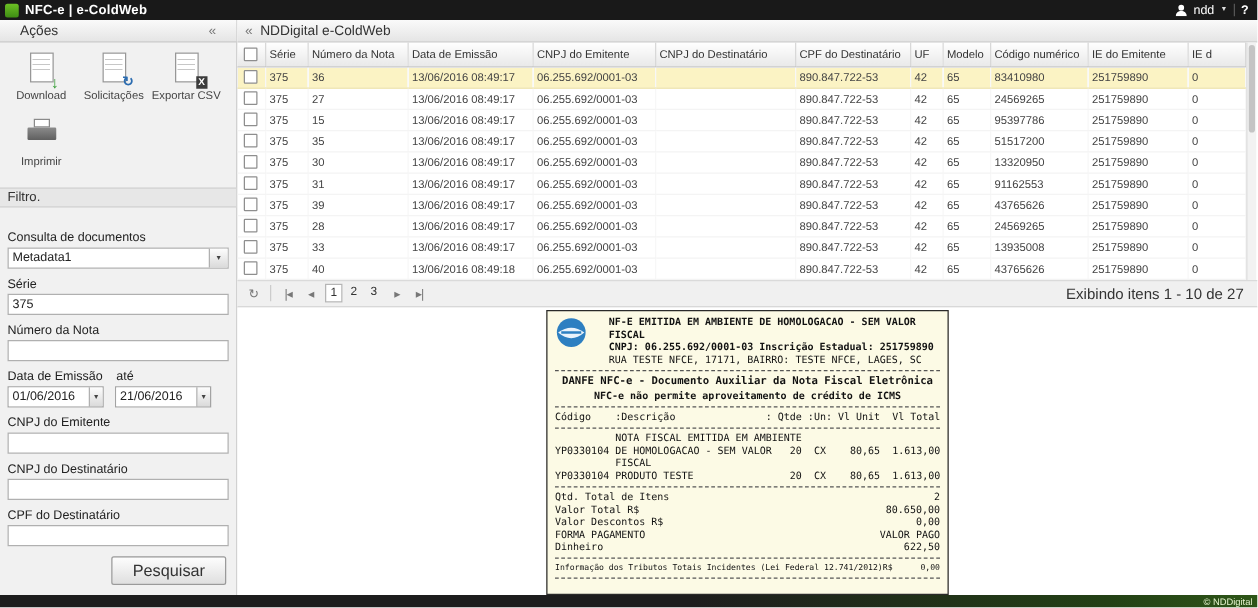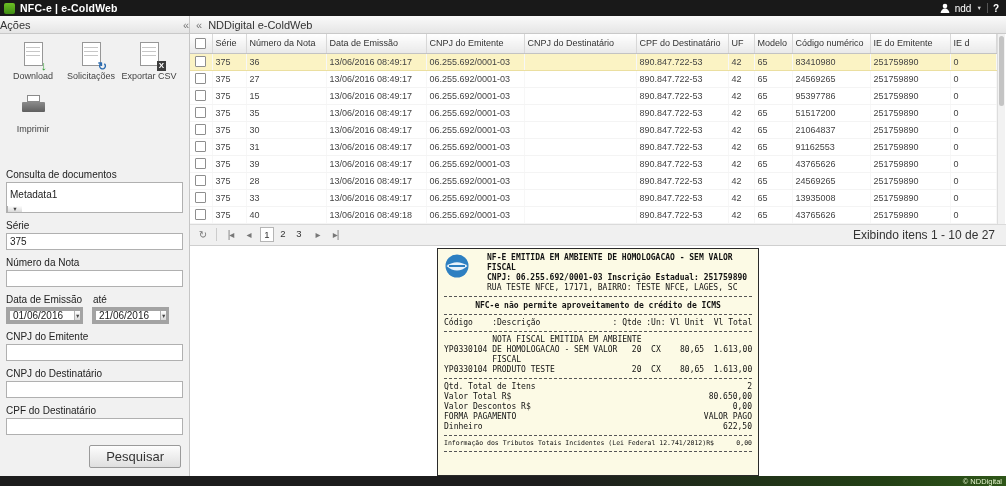--- a/index.html
+++ b/index.html
@@ -16,46 +16,46 @@
   .user-name { font-size:10px; cursor:pointer; }
   .caret { font-size:5.5px; color:#ddd; cursor:pointer; }
   .tb-sep { width:1px; height:10px; background:#555; }
   .help { font-size:10px; font-weight:bold; cursor:pointer; }
 
   
   .main { flex:1; display:flex; min-height:0; }
 
   
   .sidebar { width:190px; flex:0 0 190px; background:#f1f1f1; border-right:1px solid #c6c6c6; display:flex; flex-direction:column; }
-  .panel-header { height:18px; flex:0 0 18px; display:flex; align-items:center; padding:0 0; background:linear-gradient(#fafafa,#e5e5e5); border-bottom:1px solid #c9c9c9; font-size:11px; color:#333; }
+  .panel-header { height:18px; flex:0 0 18px; display:flex; align-items:center; padding:0 16px; background:linear-gradient(#fafafa,#e5e5e5); border-bottom:1px solid #c9c9c9; font-size:11px; color:#333; }
   .panel-header .collapse { margin-left:auto; color:#777; font-size:11px; cursor:pointer; }
   .actions { display:flex; flex-wrap:wrap; padding:8px 4px 16px; row-gap:14px; }
   .action { width:58px; display:flex; flex-direction:column; align-items:center; gap:3px; cursor:pointer; }
   .action-label { font-size:9px; color:#444; text-align:center; }
   .icon { position:relative; width:24px; height:26px; }
   .doc { width:19px; height:24px; background:#fff; border:1px solid #979797; margin:0 auto; display:block; }
   .doc::after { content:""; position:absolute; left:5px; right:5px; top:5px; height:12px;
       background:repeating-linear-gradient(to bottom,#c7c7c7 0 1px, transparent 1px 4px); }
   .arrow-down { position:absolute; bottom:-4px; right:-2px; color:#2f9a2f; font-weight:bold; font-size:13px; font-style:normal; line-height:1; }
   .refresh-mini { position:absolute; bottom:-4px; right:-4px; color:#2b6cb0; font-size:11px; font-weight:bold; font-style:normal; line-height:1; }
   .x-badge { position:absolute; bottom:-3px; right:-5px; background:#3c3c3c; color:#fff; font-size:8px; font-weight:bold; font-style:normal; line-height:1; padding:1px 2px; }
   .printer { width:26px; height:22px; display:block; margin:2px auto 0; }
   .p-paper { position:absolute; top:0; left:6px; width:13px; height:7px; background:#fff; border:1px solid #8a8a8a; display:block; }
   .p-body { position:absolute; top:7px; left:1px; width:23px; height:10px; background:linear-gradient(#8b8b8b,#5f5f5f); border-radius:1px; display:block; }
   .filtro-header { height:16px; flex:0 0 16px; display:flex; align-items:center; padding:0 6px; background:#e7e7e7; border-top:1px solid #d2d2d2; border-bottom:1px solid #d2d2d2; font-size:10.5px; color:#333; }
   .filter-form { padding:0 6px; display:flex; flex-direction:column;margin-top:12px; }
   .filter-form label { font-size:10px; color:#222; margin:7px 0 2px; }
   .txt { height:17px; border:1px solid #b0b0b0; background:#fff; font-family:"Liberation Sans",sans-serif; font-size:10px; color:#222; padding:0 3px; width:100%; }
-  .select { display:flex; height:31px; border:1px solid #b0b0b0; background:#fff; align-items:stretch; cursor:pointer;flex-direction:column; }
+  .select { display:flex; height:17px; border:1px solid #b0b0b0; background:#fff; align-items:stretch; cursor:pointer; }
   .select-value { flex:1; font-size:10px; color:#222; display:flex; align-items:center; padding:0 3px; }
   .select-btn { width:15px; display:flex; align-items:center; justify-content:center; background:linear-gradient(#fdfdfd,#dadada); border-left:1px solid #b0b0b0; font-size:5.5px; color:#444; cursor:pointer; }
   .label-row { display:flex; }
   .label-row label:first-child { width:87px; }
   .date-row { display:flex; gap:9px; }
-  .date-field { display:flex; width:77px; height:17px; border:4px solid #a3a3a3; background:#fff; align-items:stretch; }
+  .date-field { display:flex; width:77px; height:17px; border:1px solid #a3a3a3; background:#fff; align-items:stretch; }
   .date-field .txt { border:none; height:100%; width:64px; }
   .search-btn { margin:8px; margin-top:auto; align-self:flex-end; background:linear-gradient(#fdfdfd,#dfdfdf); border:1px solid #9a9a9a; border-radius:2px; font-family:"Liberation Sans",sans-serif; font-size:13px; color:#333; padding:3px 16px; cursor:pointer; }
 
   
   .content { flex:1; min-width:0; display:flex; flex-direction:column; background:#fff; }
   .content-header { height:18px; flex:0 0 18px; display:flex; align-items:center; gap:6px; padding:0 6px; background:linear-gradient(#fafafa,#e5e5e5); border-bottom:1px solid #c9c9c9; font-size:11px; color:#333; }
   .content-header .collapse { color:#777; cursor:pointer; }
 
   .grid-area { display:flex; flex:0 0 auto; }
   table.grid { width:807px; table-layout:fixed; border-collapse:collapse; }
@@ -147,20 +147,21 @@
         <div class="action">
           <span class="icon">
               <span class="printer"></span>
               <i class="p-paper"></i>
               <i class="p-body"></i>
             </span>
           <span class="action-label">Imprimir</span>
         </div>
       </div>
 
+      <div class="filtro-header">Filtro.</div>
 
       <div class="filter-form">
         <label>Consulta de documentos</label>
         <div class="select">
           <span class="select-value">Metadata1</span>
           <span class="select-btn">▼</span>
         </div>
 
         <label>Série</label>
         <input class="txt" value="375" style="">
@@ -294,21 +295,21 @@
               <tr>
                 <td class="cb-cell"><span class="cb"></span></td>
                 <td>375</td>
                 <td>30</td>
                 <td>13/06/2016 08:49:17</td>
                 <td>06.255.692/0001-03</td>
                 <td></td>
                 <td>890.847.722-53</td>
                 <td>42</td>
                 <td>65</td>
-                <td>21064837</td>
+                <td>13320950</td>
                 <td>251759890</td>
                 <td>0</td>
               </tr>
               <tr>
                 <td class="cb-cell"><span class="cb"></span></td>
                 <td>375</td>
                 <td>31</td>
                 <td>13/06/2016 08:49:17</td>
                 <td>06.255.692/0001-03</td>
                 <td></td>
@@ -408,20 +409,21 @@
               </svg>
             </span>
             <div class="r-head-text">
               <div class="r-bold">NF-E EMITIDA EM AMBIENTE DE HOMOLOGACAO - SEM VALOR</div>
               <div class="r-bold">FISCAL</div>
               <div class="r-bold">CNPJ: 06.255.692/0001-03 Inscrição Estadual: 251759890</div>
               <div>RUA TESTE NFCE, 17171, BAIRRO: TESTE NFCE, LAGES, SC</div>
             </div>
           </div>
           <div class="dash"></div>
+          <div class="r-title">DANFE NFC-e - Documento Auxiliar da Nota Fiscal Eletrônica</div>
           <div class="r-note">NFC-e não permite aproveitamento de crédito de ICMS</div>
           <div class="dash"></div>
           <pre class="r-pre">Código    :Descrição               : Qtde :Un: Vl Unit  Vl Total</pre>
           <div class="dash"></div>
           <pre class="r-pre">          NOTA FISCAL EMITIDA EM AMBIENTE
 YP0330104 DE HOMOLOGACAO - SEM VALOR   20  CX    80,65  1.613,00
           FISCAL
 YP0330104 PRODUTO TESTE                20  CX    80,65  1.613,00</pre>
           <div class="dash"></div>
           <div>

